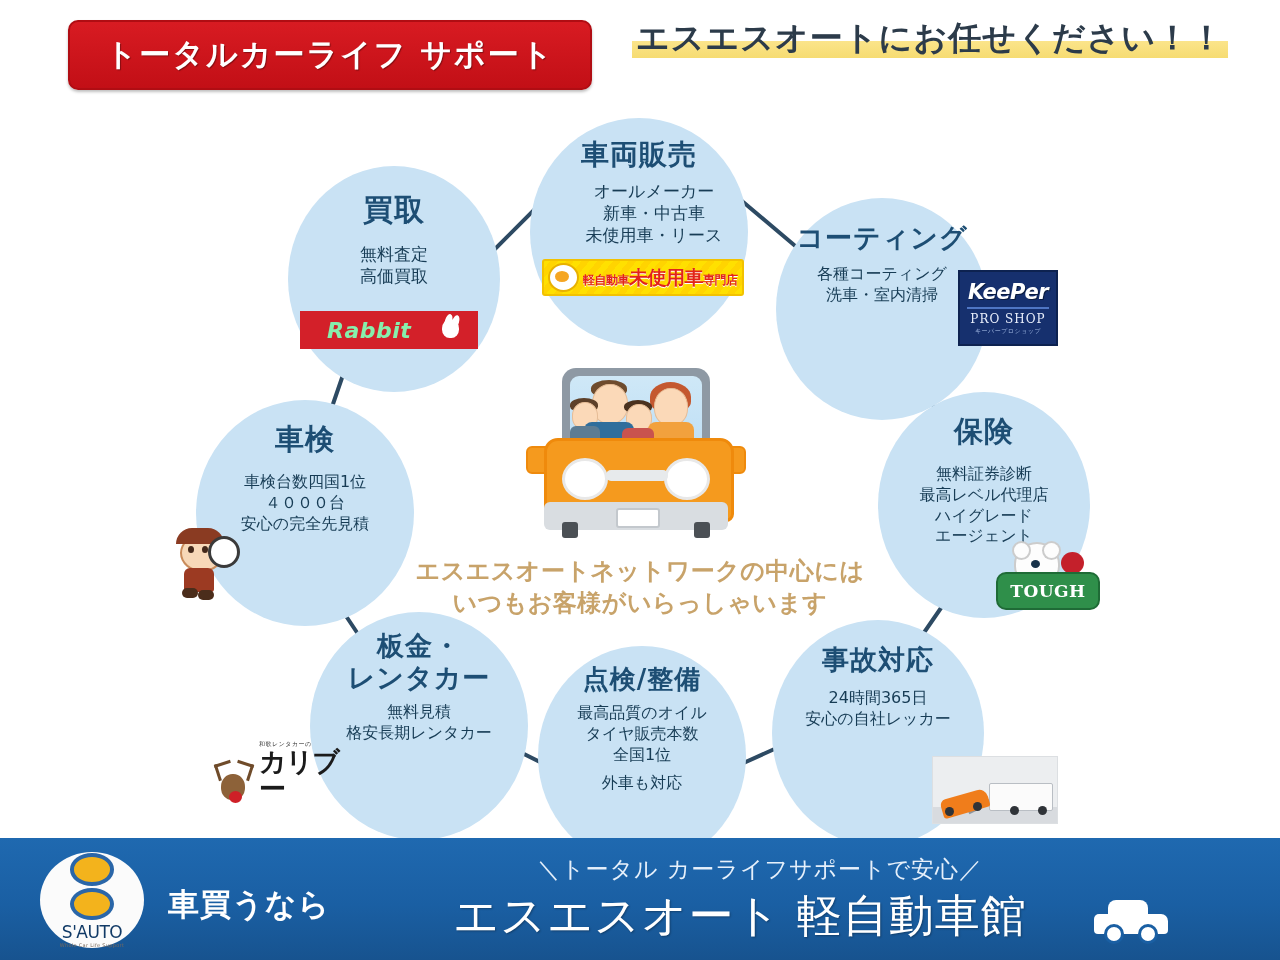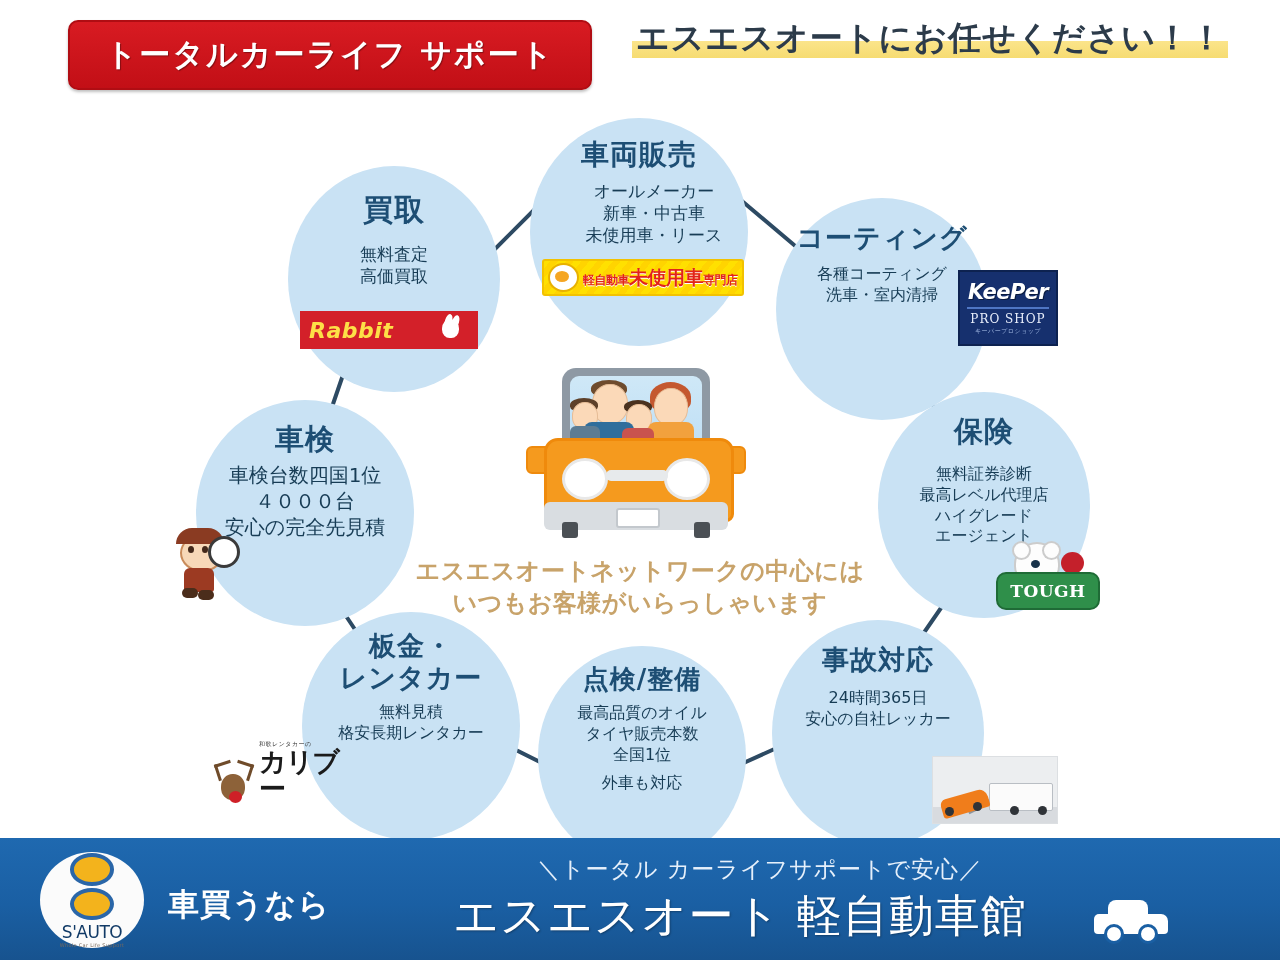--- a/index.html
+++ b/index.html
@@ -49,46 +49,46 @@
   #n-kaitori{left:288px;top:166px;width:212px;height:202px;padding-top:24px;}
   #n-kaitori .title{font-size:30px;}
   #n-kaitori .sub{font-size:17px;margin-top:12px;}
 
   #n-coating{left:776px;top:198px;width:212px;height:200px;padding-top:22px;}
   #n-coating .title{font-size:27px;}
   #n-coating .sub{font-size:16px;margin-top:8px;}
 
   #n-shaken{left:196px;top:400px;width:218px;height:206px;padding-top:20px;}
   #n-shaken .title{font-size:29px;}
-  #n-shaken .sub{font-size:20px;margin-top:2px;}
+  #n-shaken .sub{font-size:16px;margin-top:12px;}
 
   #n-hoken{left:878px;top:392px;width:212px;height:206px;padding-top:20px;}
   #n-hoken .title{font-size:29px;}
   #n-hoken .sub{font-size:16px;margin-top:12px;}
 
-  #n-bankin{left:302px;top:612px;width:218px;height:210px;padding-top:18px;text-align:center;}
+  #n-bankin{left:310px;top:612px;width:218px;height:210px;padding-top:18px;text-align:center;}
   #n-bankin .title{font-size:27px;line-height:1.18;}
   #n-bankin .sub{font-size:16px;margin-top:8px;}
 
   #n-tenken{left:538px;top:646px;width:208px;height:204px;padding-top:16px;}
   #n-tenken .title{font-size:26px;}
   #n-tenken .sub{font-size:16px;margin-top:6px;}
 
   #n-jiko{left:772px;top:620px;width:212px;height:204px;padding-top:22px;}
   #n-jiko .title{font-size:27px;}
   #n-jiko .sub{font-size:16px;margin-top:10px;}
 
   
   .badge{position:absolute;}
   
   #b-rabbit{left:300px;top:311px;width:178px;height:32px;
     background:#ffffff;border-top:3px solid #d32029;border-bottom:3px solid #d32029;
     display:flex;align-items:center;}
   #b-rabbit .bar{background:#d32029;height:100%;flex:1;display:flex;align-items:center;
-    padding-left:9px;color:#fde047;font-size:22px;font-weight:bold;font-style:italic;letter-spacing:.5px;}
+    padding-left:27px;color:#86efac;font-size:22px;font-weight:bold;font-style:italic;letter-spacing:.5px;}
   #b-rabbit .rb{width:42px;height:100%;background:#d32029;position:relative;}
   #b-rabbit .rb::before{content:"";position:absolute;left:6px;top:5px;width:17px;height:19px;
     background:#fff;border-radius:50% 50% 45% 45%;}
   #b-rabbit .rb::after{content:"";position:absolute;left:16px;top:1px;width:7px;height:14px;
     background:#fff;border-radius:50%;transform:rotate(18deg);
     box-shadow:-7px 1px 0 #fff;}
 
   
   #b-mishiyou{left:542px;top:259px;width:198px;height:33px;
     background:repeating-linear-gradient(-50deg,#ffe000 0 6px,#ffd400 6px 12px);

